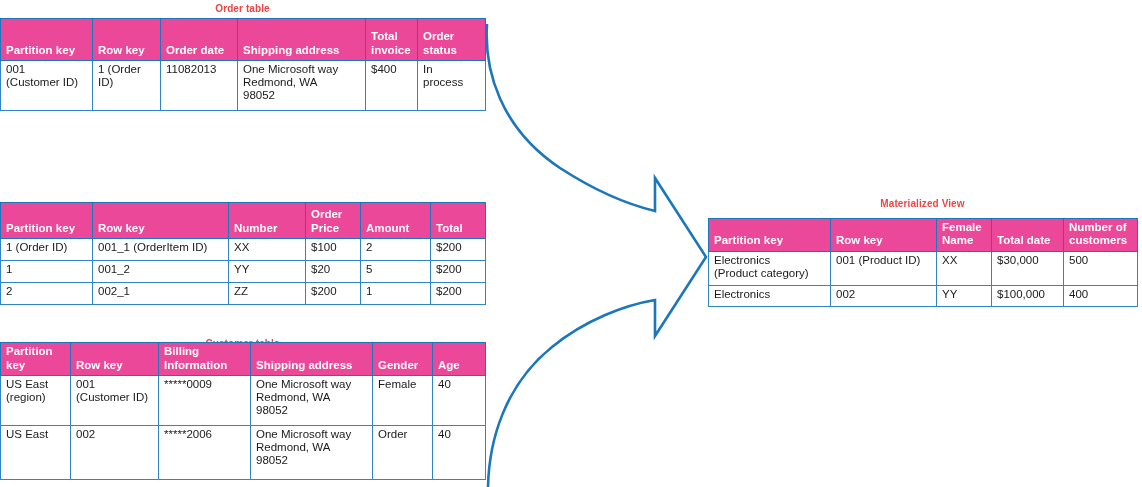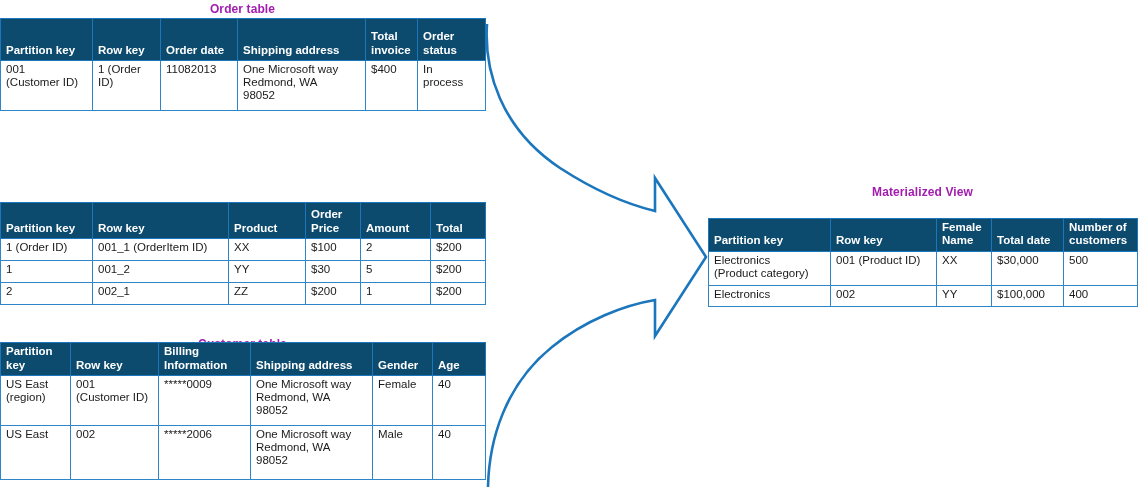--- a/index.html
+++ b/index.html
@@ -9,22 +9,22 @@
     font-family:"Liberation Sans", sans-serif;
     position:relative;
     overflow:hidden;
     -webkit-font-smoothing:antialiased;
   }
   .canvas{position:absolute;left:0;top:0;width:1142px;height:487px;}
 
   
   .tbl-title{
     position:absolute;
-    color:#a21caf;
-    font-size:12px;
+    color:#ef4444;
+    font-size:10px;
     font-weight:bold;
     letter-spacing:0.1px;
     text-align:center;
     white-space:nowrap;
     line-height:16px;
   }
 
   
   .tbl{
     position:absolute;
@@ -37,21 +37,21 @@
   .tbl th,.tbl td{
     border:1px solid #2e85c8;
     padding:2px 4px 2px 5px;
     vertical-align:top;
     text-align:left;
     font-weight:normal;
     line-height:13.2px;
     overflow:hidden;
   }
   .tbl thead th{
-    background:#0c4a6e;
+    background:#ec4899;
     color:#ffffff;
     font-weight:bold;
     border-color:#1b76bc;
     vertical-align:bottom;
     line-height:13.4px;
     padding-bottom:3px;
   }
   .tbl thead tr{height:1px;}
 
   
@@ -138,21 +138,21 @@
         <col style="width:136px">
         <col style="width:77px">
       <col style="width:55px">
         <col style="width:70px">
         <col style="width:55px">
     </colgroup>
     <thead>
       <tr>
         <th>Partition key</th>
         <th>Row key</th>
-        <th>Product</th>
+        <th>Number</th>
         <th>Order Price</th>
         <th>Amount</th>
         <th>Total</th>
       </tr>
     </thead>
     <tbody>
       <tr style="height:22px">
         <td>
             <span class="cellline">1 (Order ID)</span>
           </td>
@@ -176,21 +176,21 @@
         <td>
             <span class="cellline">1</span>
           </td>
         <td>
             <span class="cellline">001_2</span>
           </td>
         <td>
             <span class="cellline">YY</span>
           </td>
         <td>
-            <span class="cellline">$30</span>
+            <span class="cellline">$20</span>
           </td>
         <td>
             <span class="cellline">5</span>
           </td>
         <td>
             <span class="cellline">$200</span>
           </td>
       </tr>
       <tr style="height:22px">
         <td>
@@ -270,30 +270,30 @@
           </td>
         <td>
             <span class="cellline">*****2006</span>
           </td>
         <td>
             <span class="cellline">One Microsoft way</span>
             <span class="cellline">Redmond, WA</span>
             <span class="cellline">98052</span>
           </td>
         <td>
-            <span class="cellline">Male</span>
+            <span class="cellline">Order</span>
           </td>
         <td>
             <span class="cellline">40</span>
           </td>
       </tr>
     </tbody>
   </table>
 
-  <div class="tbl-title" style="left:708px;top:184px;width:429px;">Materialized View</div>
+  <div class="tbl-title" style="left:708px;top:196px;width:429px;">Materialized View</div>
 
   <table class="tbl t-mv" style="left:708px;top:218px;width:429px;">
     <colgroup>
       <col style="width:122px">
         <col style="width:106px">
         <col style="width:55px">
       <col style="width:72px">
         <col style="width:74px">
     </colgroup>
     <thead>

